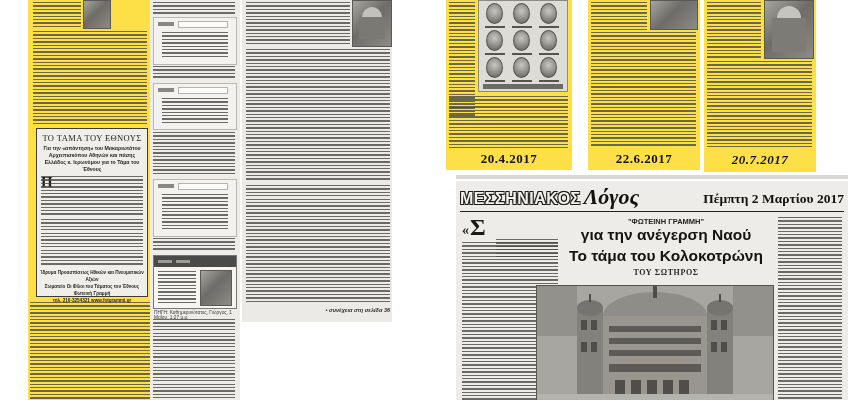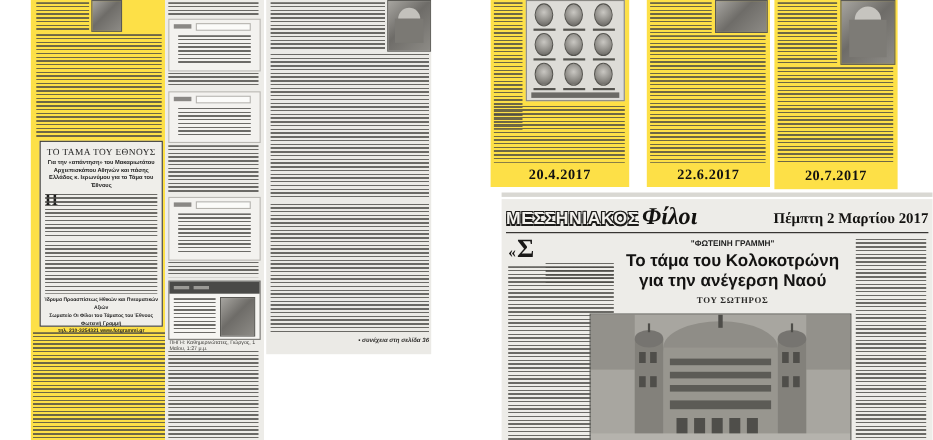--- a/index.html
+++ b/index.html
@@ -171,52 +171,52 @@
     <div class="datelbl" style="left:0;top:151px;width:126px;">20.4.2017</div>
   </div>
 
   <div class="clip bg" style="left:588px;top:0;width:112px;height:170px;">
     <div class="abs tx-fine" style="left:3px;top:2px;width:56px;height:28px;"></div>
     <div class="imgbox" style="left:62px;top:0;width:46px;height:28px;"></div>
     <div class="abs tx-fine" style="left:3px;top:32px;width:105px;height:116px;"></div>
     <div class="datelbl" style="left:0;top:151px;width:112px;">22.6.2017</div>
   </div>
 
-  <div class="clip bg" style="left:704px;top:0;width:112px;height:172px;">
+  <div class="clip bg" style="left:704px;top:0;width:112px;height:172px;font-style:italic;">
     <div class="abs tx-fine" style="left:3px;top:2px;width:54px;height:56px;"></div>
     <div class="imgbox" style="left:60px;top:0;width:48px;height:57px;">
       <div style="position:absolute;left:12px;top:5px;width:24px;height:12px;border-radius:12px 12px 0 0;background:#c6c4bf;"></div>
       <div style="position:absolute;left:7px;top:17px;width:34px;height:34px;background:#7d7b76;"></div>
     </div>
     <div class="abs tx-fine" style="left:3px;top:61px;width:105px;height:88px;"></div>
     <div class="datelbl" style="left:0;top:152px;width:112px;">20.7.2017</div>
   </div>
 
   <div class="sep" style="left:456px;top:175px;width:392px;height:4px;"></div>
 
   <div class="clip" style="left:456px;top:181px;width:392px;height:219px;background:#edece8;">
 
     <div class="abs" style="left:4px;top:3px;width:384px;height:26px;">
-      <span class="mast-outline">ΜΕΣΣΗΝΙΑΚΟΣ</span><span class="mast-script">Φίλοι</span>
+      <span class="mast-outline">ΜΕΣΣΗΝΙΑΚΟΣ</span><span class="mast-script">Λόγος</span>
       <span class="mast-date" style="float:right;margin-top:7px;">Πέμπτη 2 Μαρτίου 2017</span>
     </div>
     <div class="rule" style="left:4px;top:30px;width:384px;height:1px;"></div>
 
     <div class="abs" style="left:6px;top:36px;width:96px;height:183px;">
       <div style="height:22px;">
         <span class="oq">«</span><span class="bigdrop">Σ</span>
         <div class="tx-fine" style="margin-left:34px;height:20px;"></div>
       </div>
       <div class="tx-fine" style="margin-top:3px;height:158px;"></div>
     </div>
 
     <div class="abs" style="left:104px;top:36px;width:212px;height:68px;">
       <div class="kicker">"ΦΩΤΕΙΝΗ ΓΡΑΜΜΗ"</div>
+      <div class="headline">για την ανέγερση Ναού</div>
       <div class="headline" style="margin-top:3px;">Το τάμα του Κολοκοτρώνη</div>
-      <div class="headline">για την ανέγερση Ναού</div>
       <div class="subhead" style="margin-top:2px;">ΤΟΥ ΣΩΤΗΡΟΣ</div>
     </div>
 
     <div class="abs" style="left:80px;top:104px;width:236px;height:115px;border:1px solid #55544f;background:linear-gradient(to bottom,#b9b7b1 0%,#8f8d88 60%,#a3a19b 100%);">
       <svg width="236" height="115" viewBox="0 0 236 115">
         <rect x="0" y="0" width="236" height="115" fill="#a8a6a0"></rect>
         <rect x="0" y="0" width="40" height="50" fill="#7d7b76" opacity="0.5"></rect>
         <rect x="196" y="0" width="40" height="50" fill="#7d7b76" opacity="0.5"></rect>
         <ellipse cx="118" cy="30" rx="52" ry="24" fill="#8f8d87"></ellipse>
         <rect x="66" y="30" width="104" height="85" fill="#98968f"></rect>

